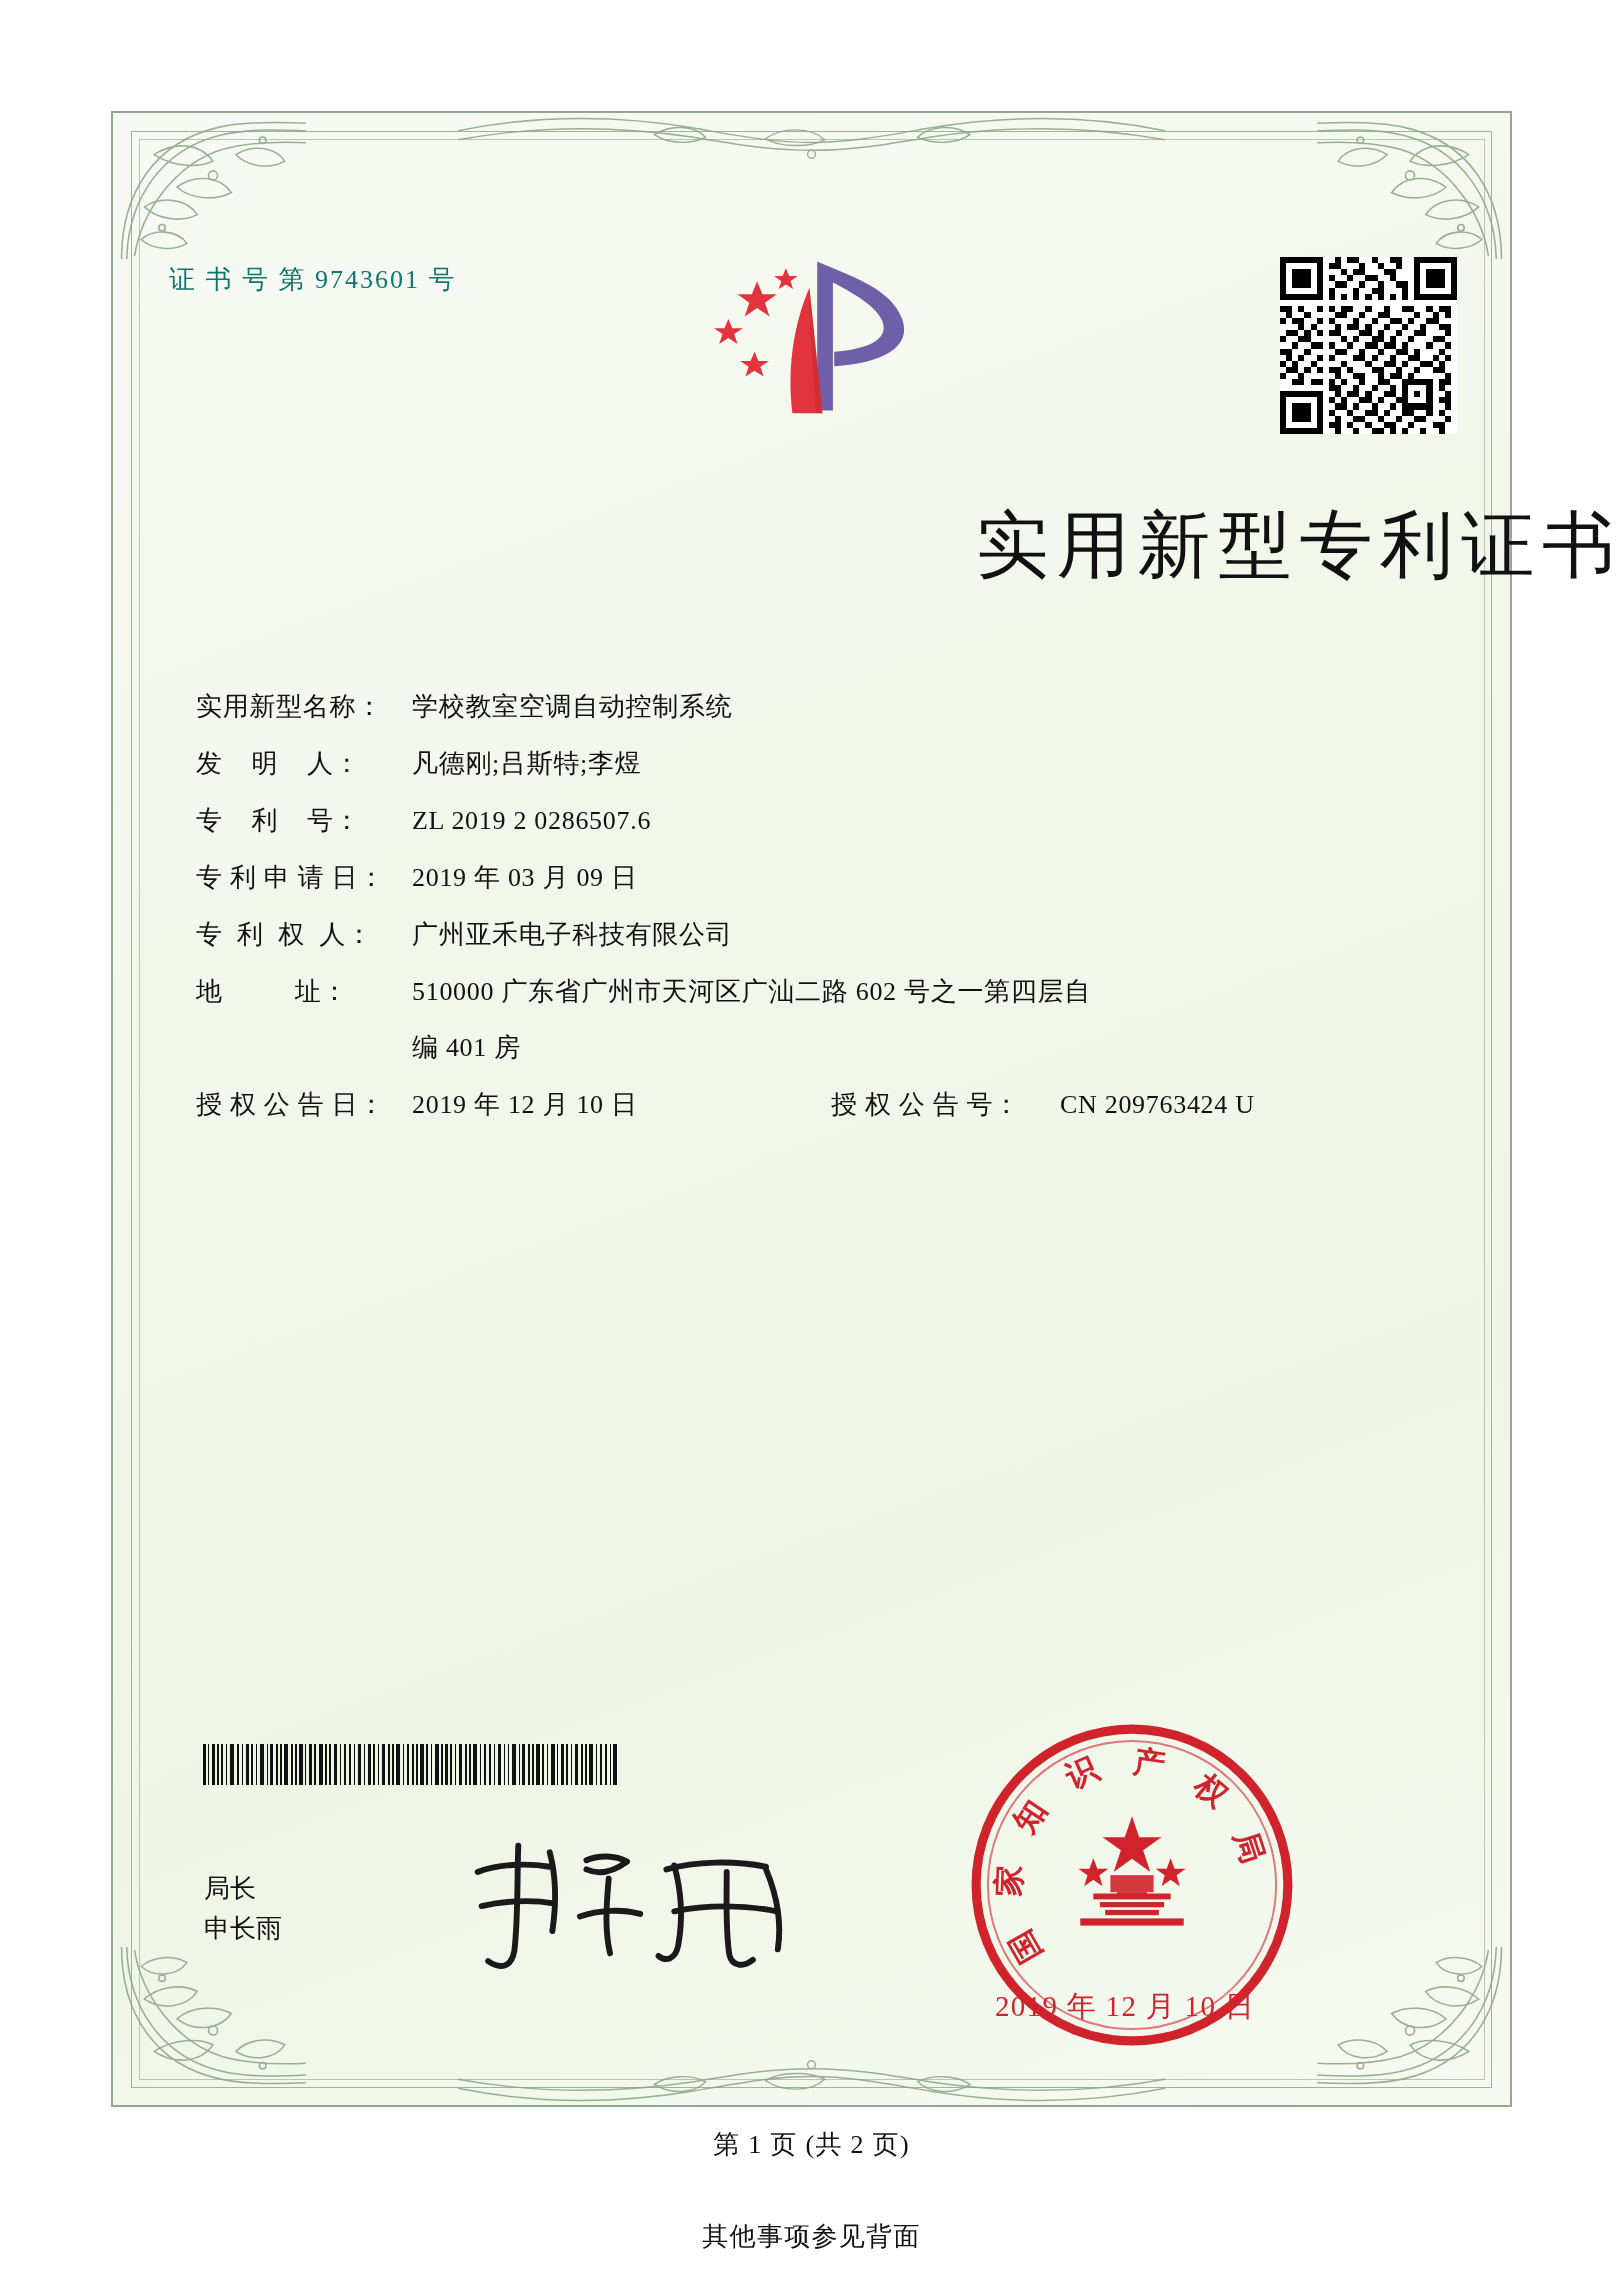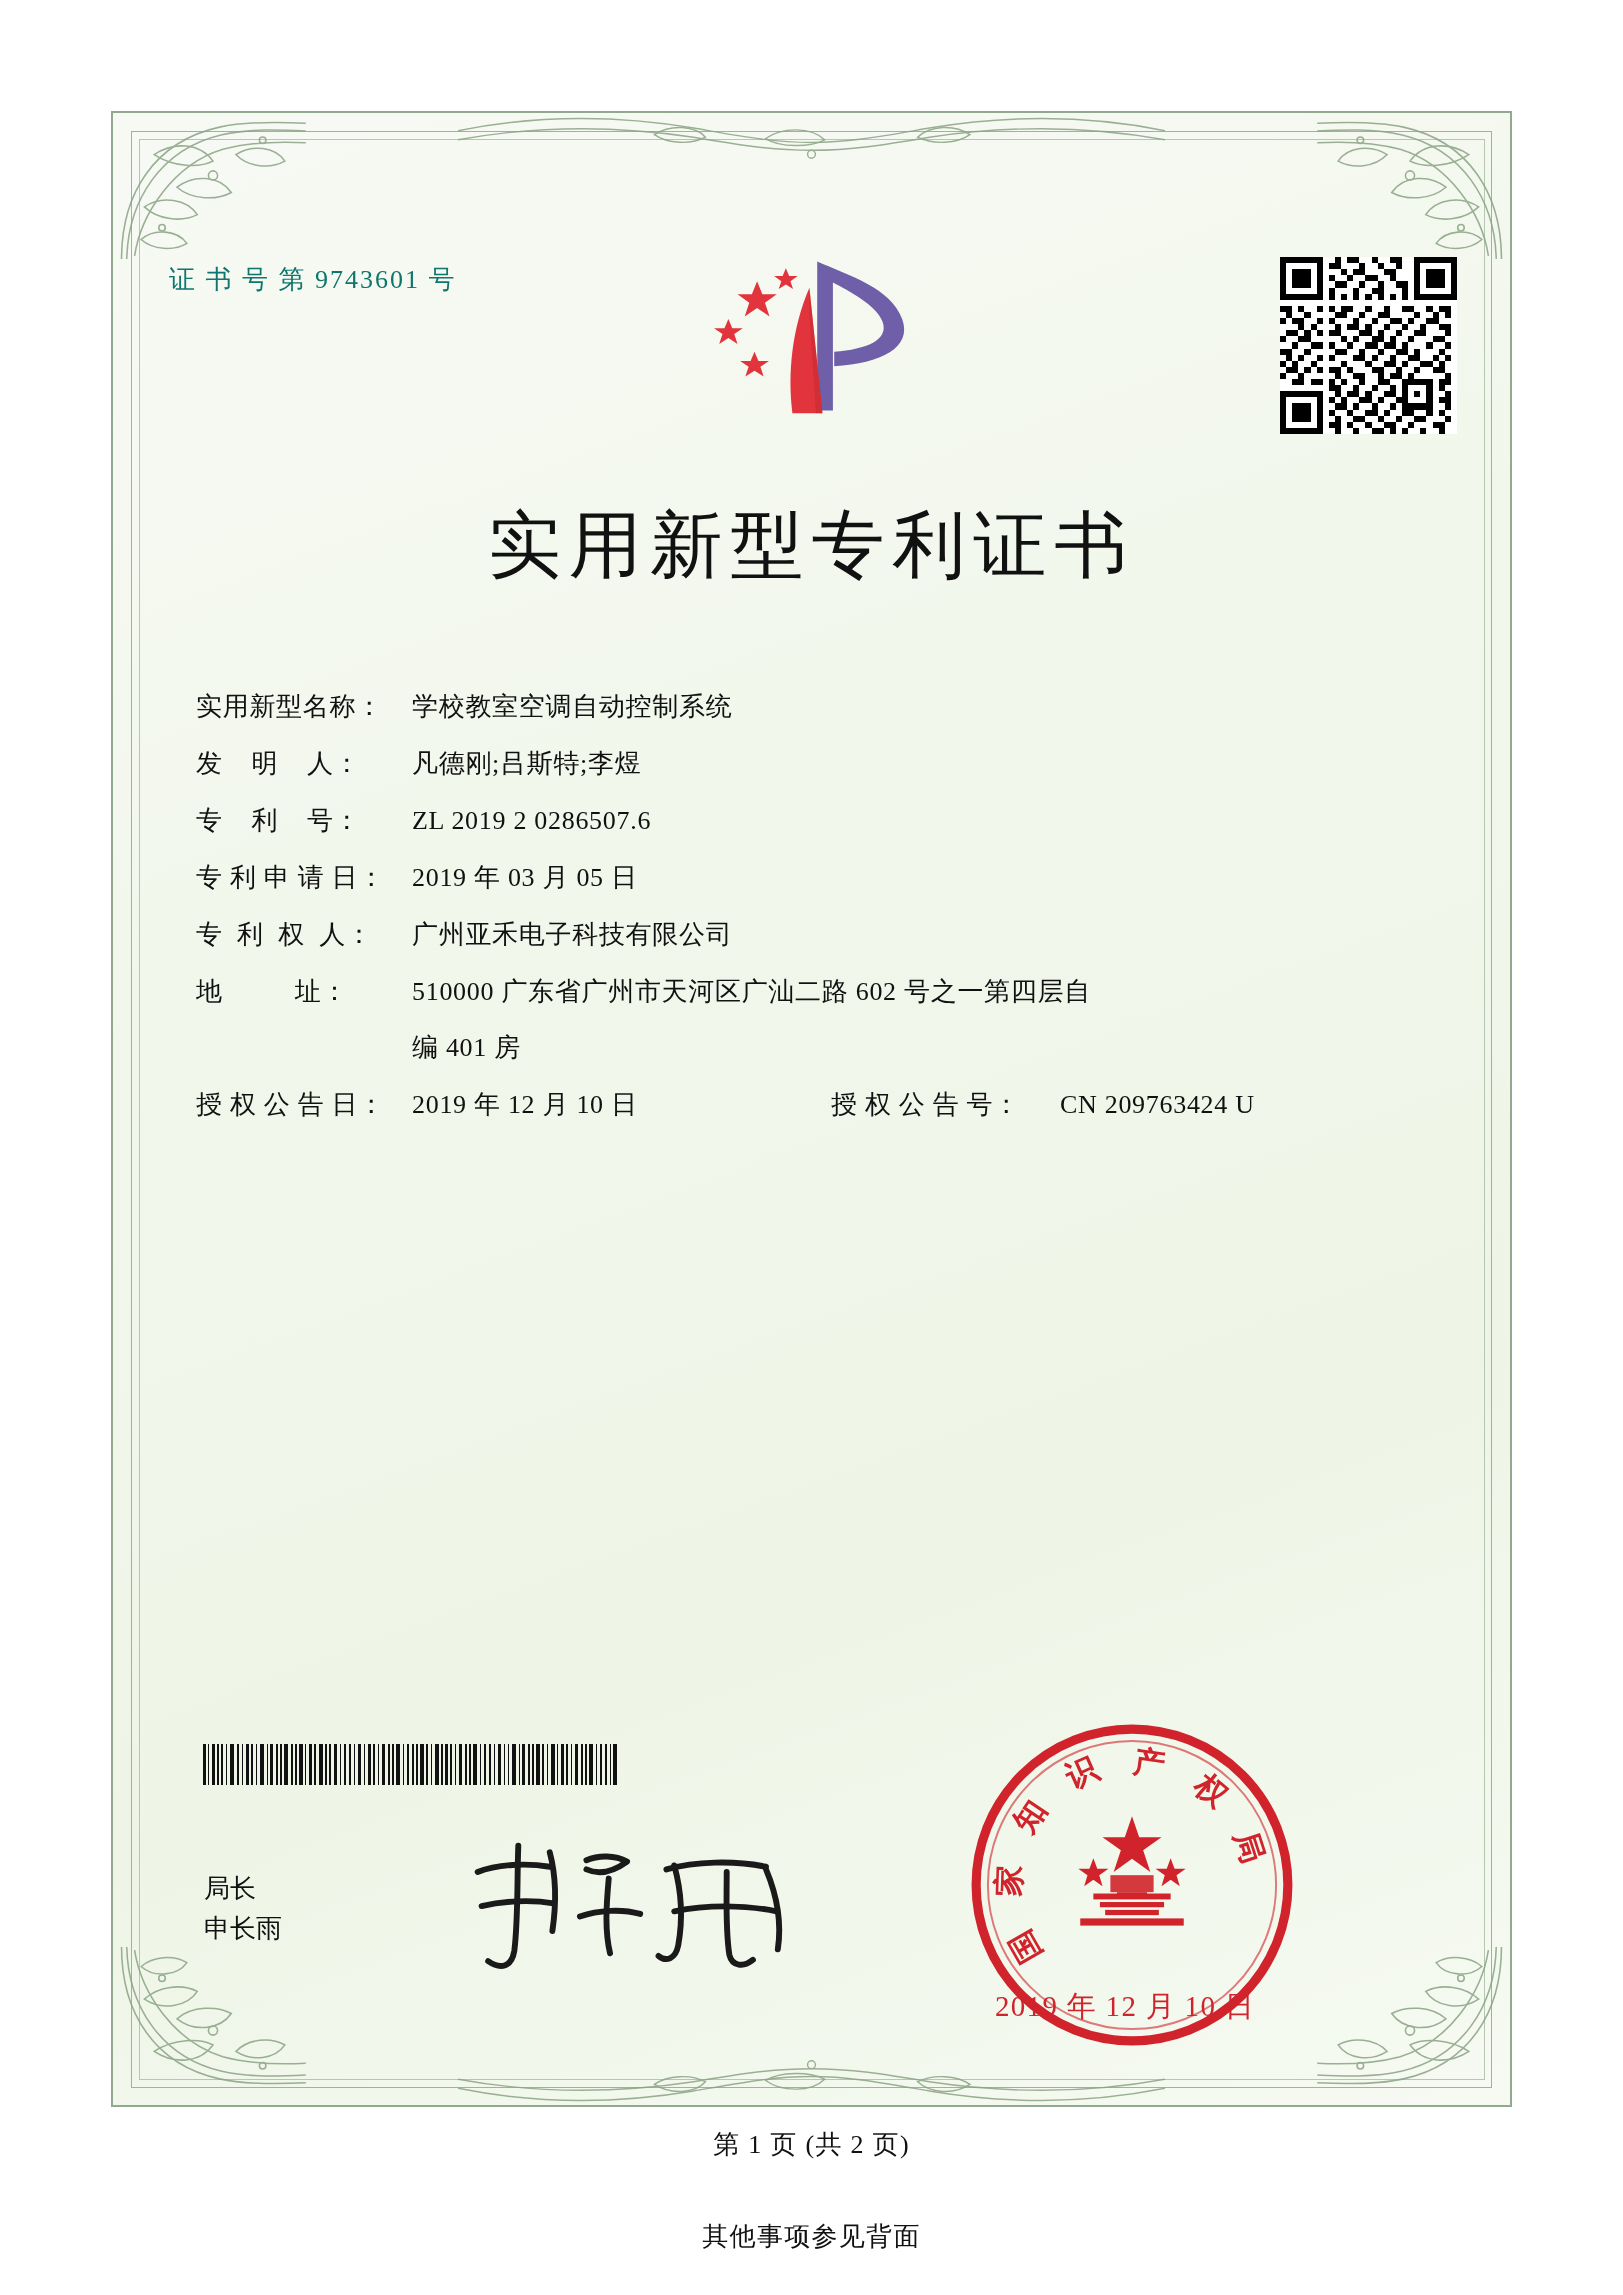--- a/index.html
+++ b/index.html
@@ -100,21 +100,21 @@
     height: 177px;
   }
   .qr canvas, .qr svg { display:block; width: 100%; height: 100%; }
 
   
   .doc-title {
     position: absolute;
     left: 0;
     top: 497px;
     width: 1623px;
-    text-align: center;
+    text-align: right;
     font-size: 73px;
     letter-spacing: 7.9px;
     color: #111;
     font-family: Liberation Sans, sans-serif;
     font-weight: normal;
   }
 
   
   .fields {
     position: absolute;
@@ -602,21 +602,21 @@
       <div class="field-value">凡德刚;吕斯特;李煜</div>
     </div>
 
     <div class="field-row">
       <div class="field-label">专    利    号：</div>
       <div class="field-value">ZL 2019 2 0286507.6</div>
     </div>
 
     <div class="field-row">
       <div class="field-label">专 利 申 请 日：</div>
-      <div class="field-value">2019 年 03 月 05 日</div>
+      <div class="field-value">2019 年 03 月 09 日</div>
     </div>
 
     <div class="field-row">
       <div class="field-label">专  利  权  人：</div>
       <div class="field-value">广州亚禾电子科技有限公司</div>
     </div>
 
     <div class="field-row">
       <div class="field-label">地          址：</div>
       <div class="field-value">

